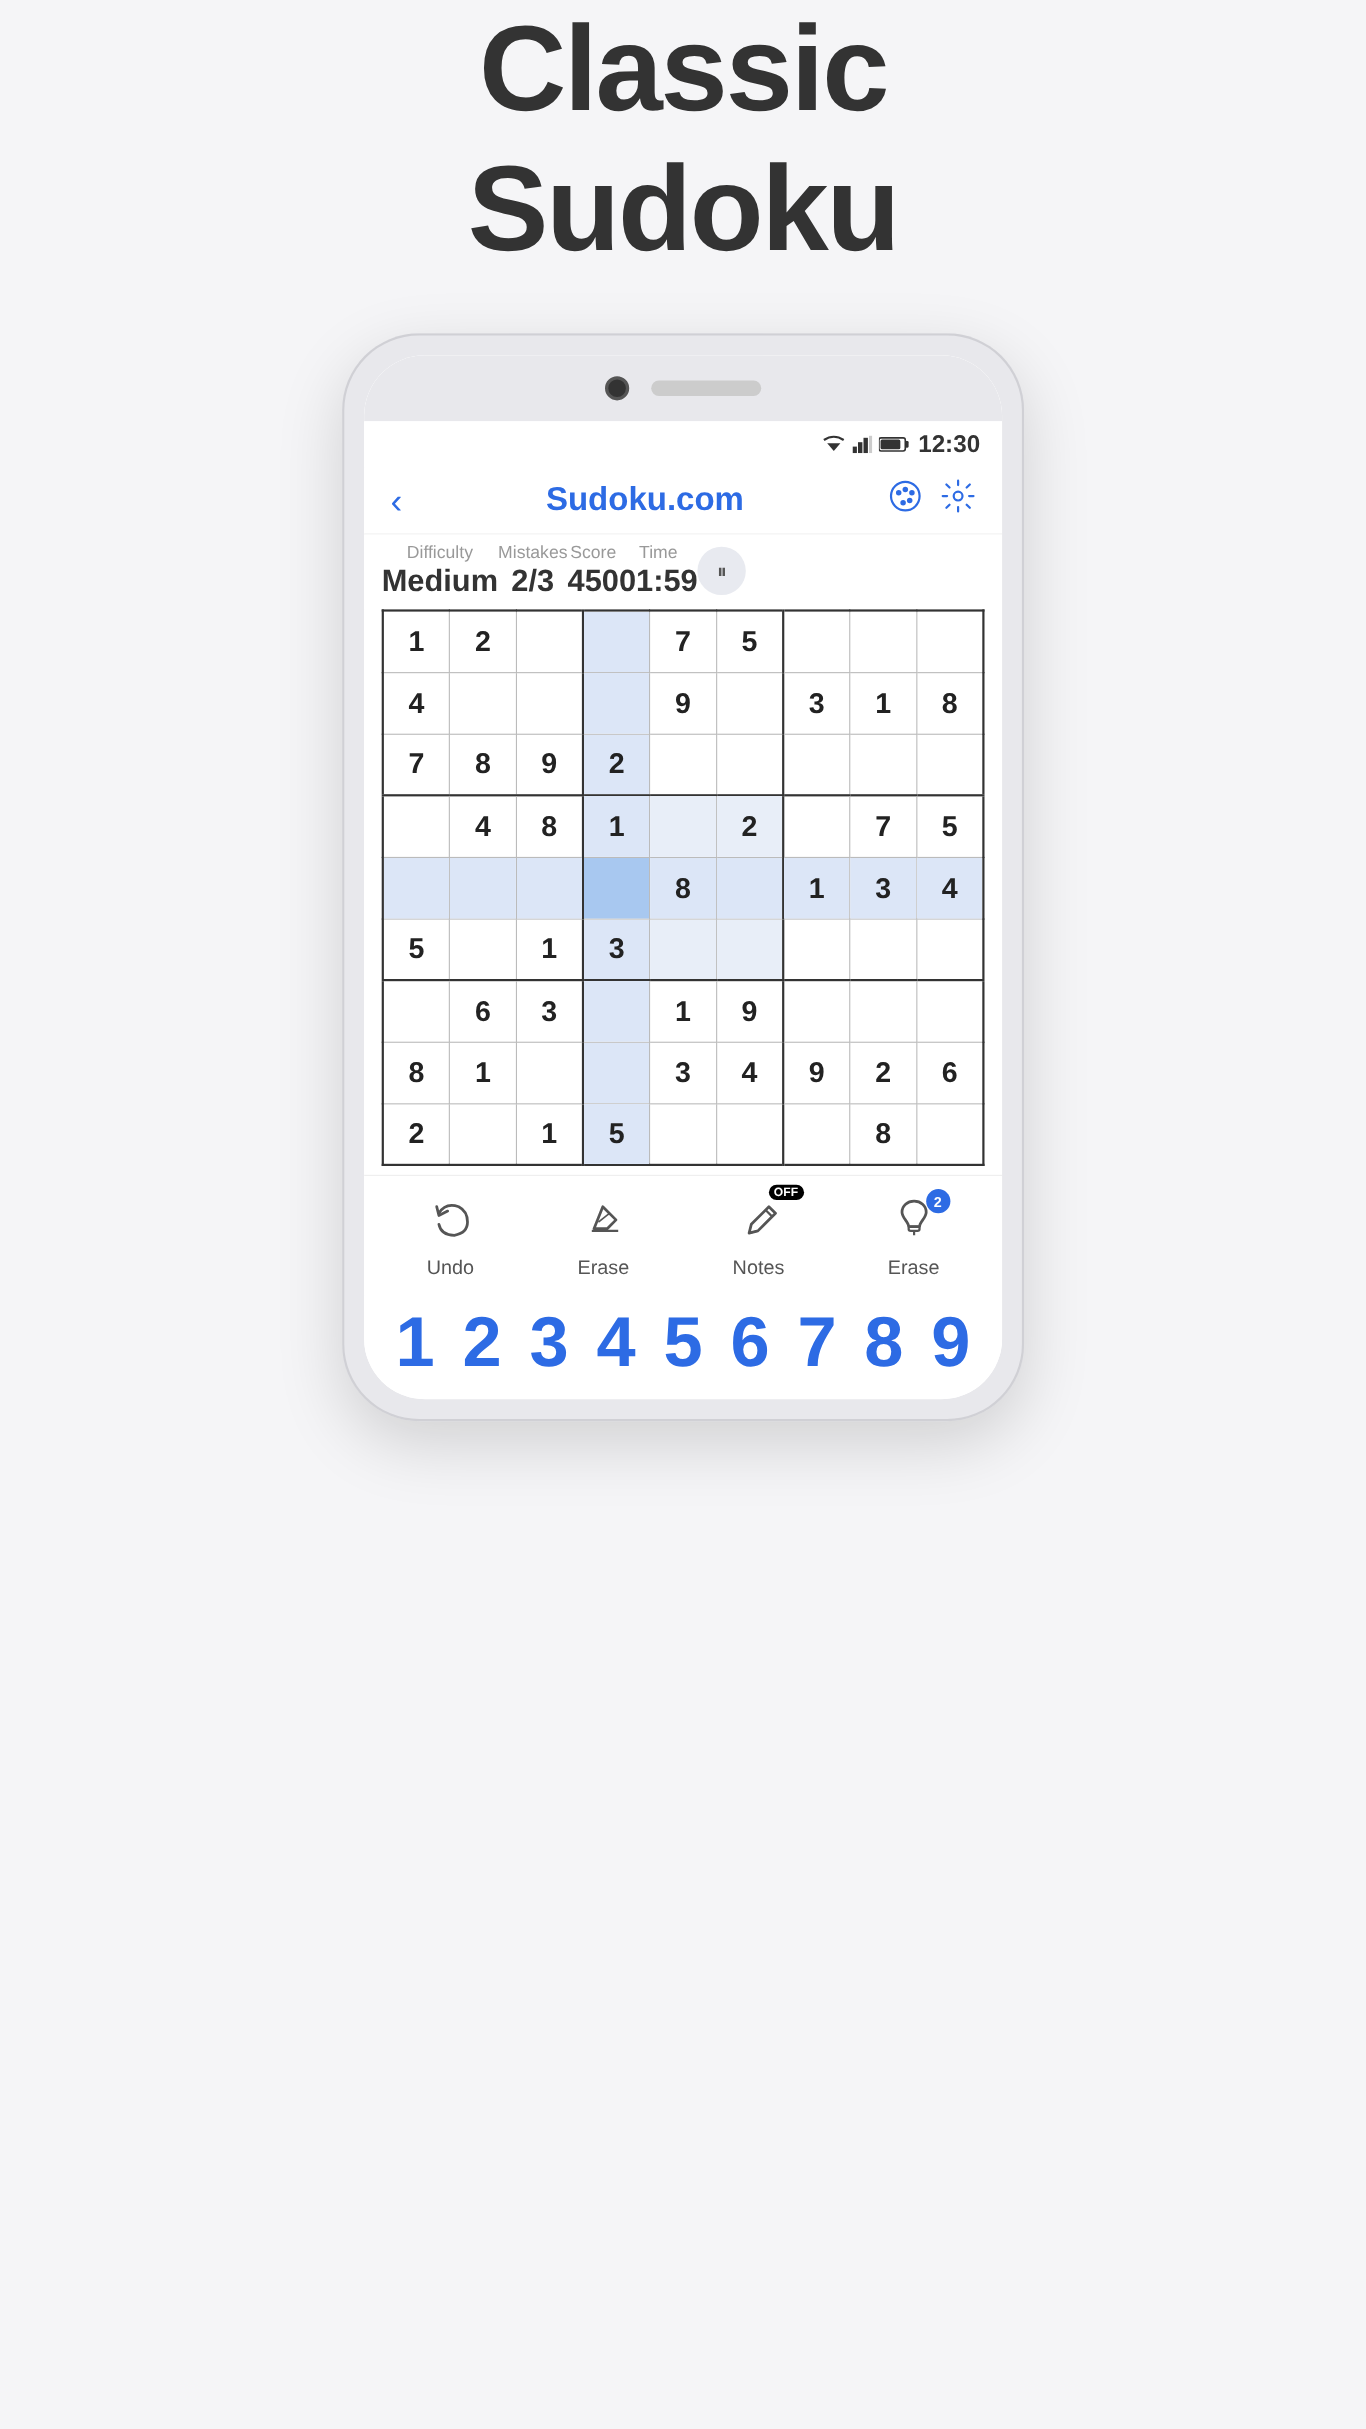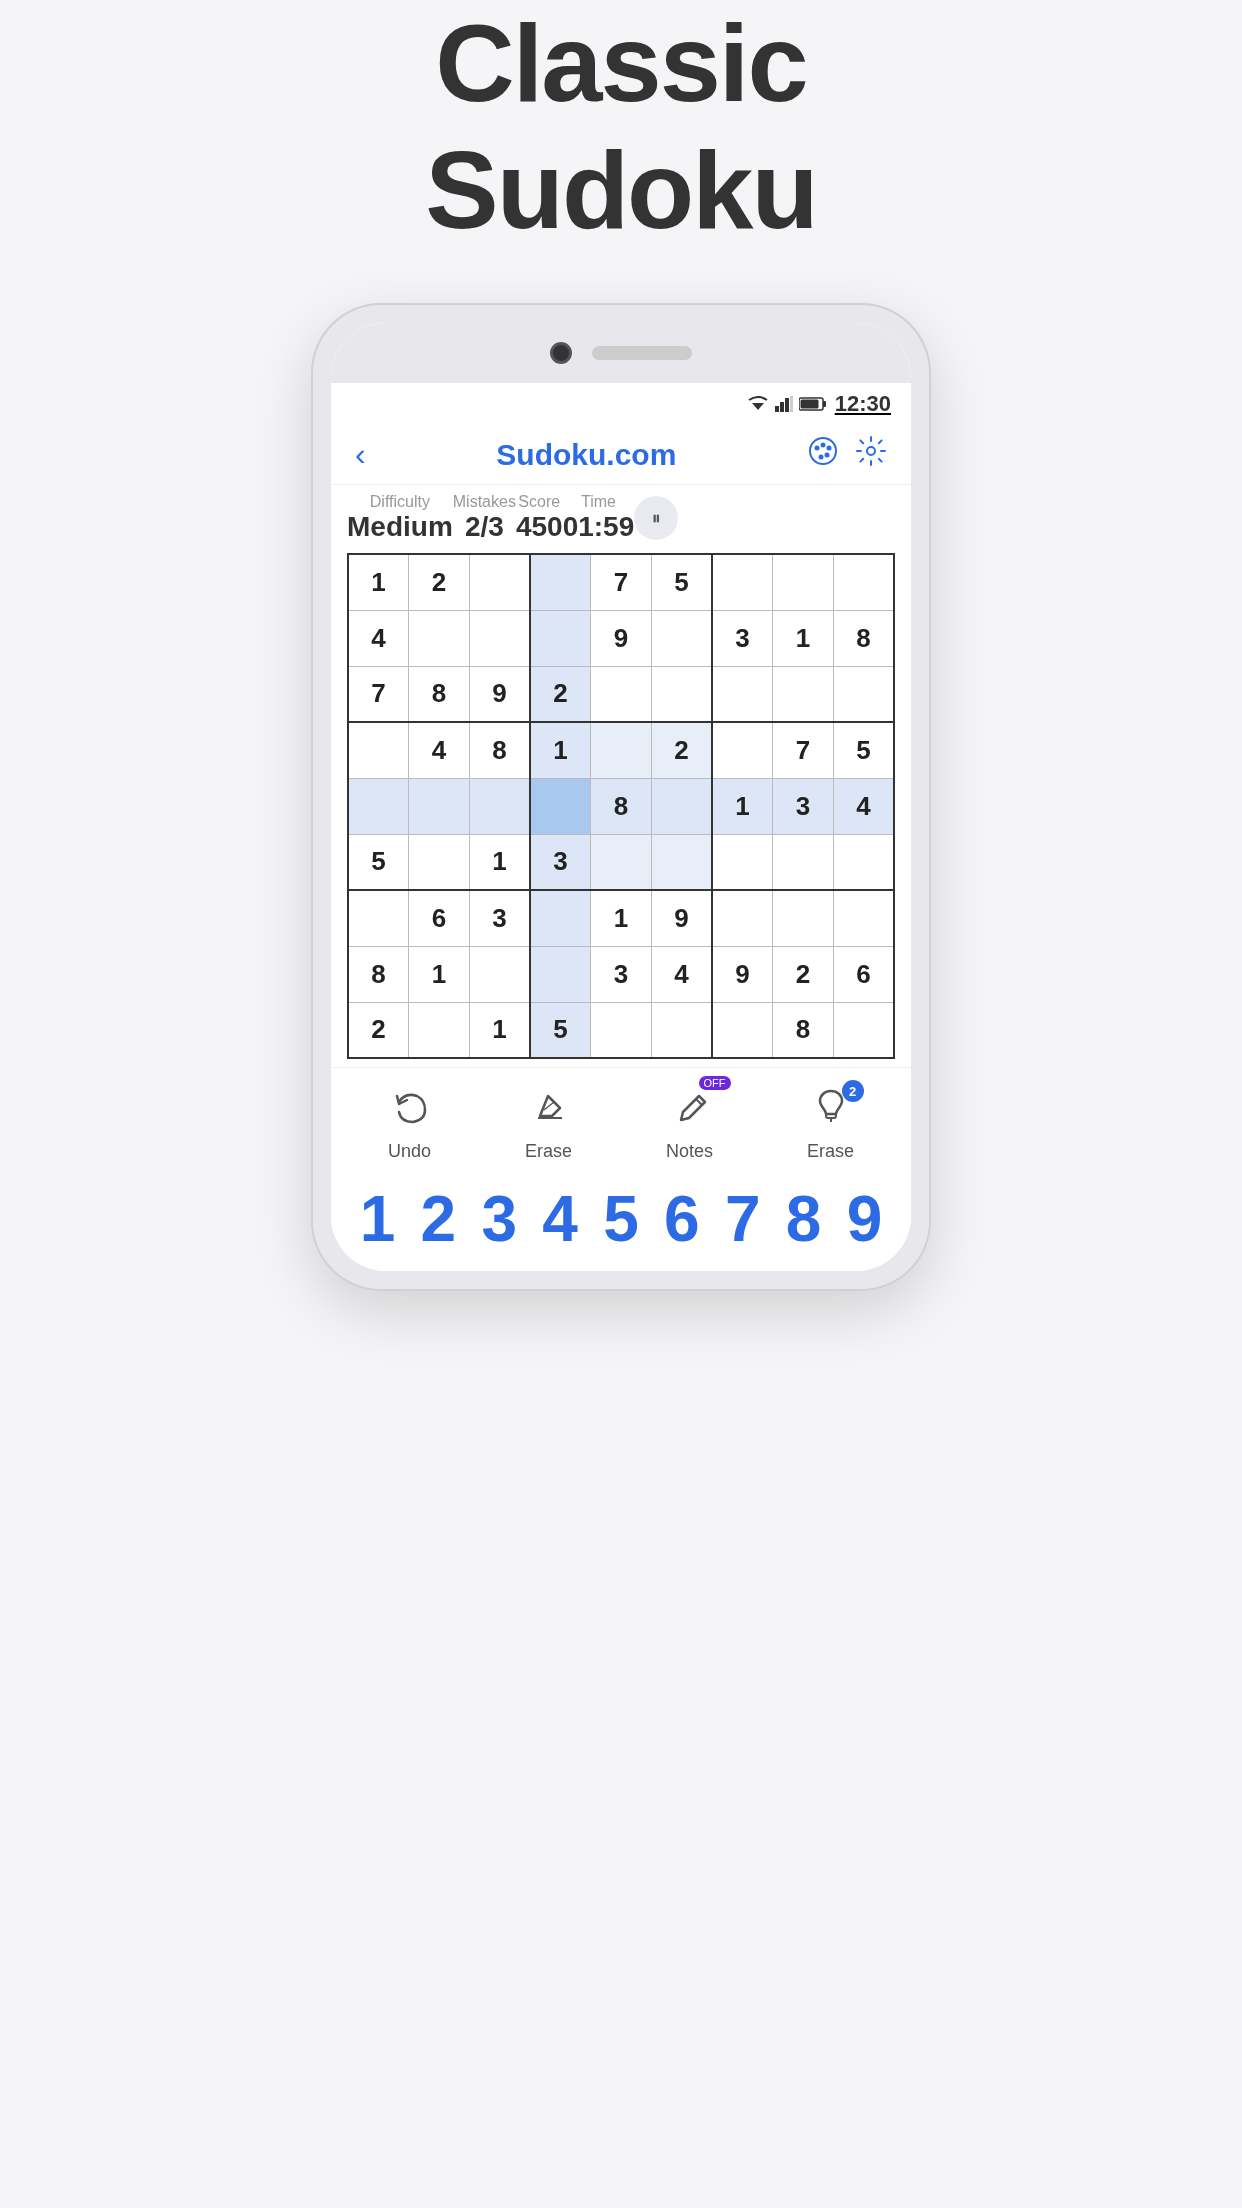--- a/index.html
+++ b/index.html
@@ -63,21 +63,20 @@
       border-radius: 7px;
     }
 
     
     .status-bar {
       background: #fff;
       display: flex;
       justify-content: flex-end;
       padding: 8px 20px;
       gap: 8px;
-      text-decoration: underline;
     }
     .status-time {
       font-size: 22px;
       font-weight: 600;
       color: #333;
     }
     .status-icons {
       display: flex;
       align-items: center;
       gap: 6px;
@@ -432,21 +431,21 @@
         </div>
         <span class="tool-label">Erase</span>
       </div>
       <div class="tool-item">
         <div class="tool-icon" style="position:relative;">
           <svg width="38" height="38" viewBox="0 0 38 38" fill="none">
             <path d="M10 32 L12 24 L28 8 L34 14 L18 30 Z" stroke="#555" stroke-width="2.5" fill="none" stroke-linejoin="round"></path>
             <line x1="25" y1="11" x2="31" y2="17" stroke="#555" stroke-width="2"></line>
             <line x1="10" y1="32" x2="18" y2="30" stroke="#555" stroke-width="1.5"></line>
           </svg>
-          <span style="position:absolute;top:-12px;right:-22px;background:#6d28d9;color:#fff;font-size:11px;font-weight:400;border-radius:7px;padding:1px 5px;">OFF</span>
+          <span style="position:absolute;top:-12px;right:-22px;background:#000000;color:#fff;font-size:11px;font-weight:700;border-radius:7px;padding:1px 5px;">OFF</span>
         </div>
         <span class="tool-label">Notes</span>
       </div>
       <div class="tool-item">
         <div class="tool-icon" style="position:relative;">
           <svg width="38" height="38" viewBox="0 0 38 38" fill="none">
             <path d="M14 26 C14 22 8 18 8 13 C8 7 13 3 19 3 C25 3 30 7 30 13 C30 18 24 22 24 26 Z" stroke="#555" stroke-width="2.5" fill="none" stroke-linejoin="round"></path>
             <rect x="14" y="26" width="10" height="4" rx="2" fill="none" stroke="#555" stroke-width="2"></rect>
             <line x1="19" y1="30" x2="19" y2="34" stroke="#555" stroke-width="2"></line>
           </svg>

